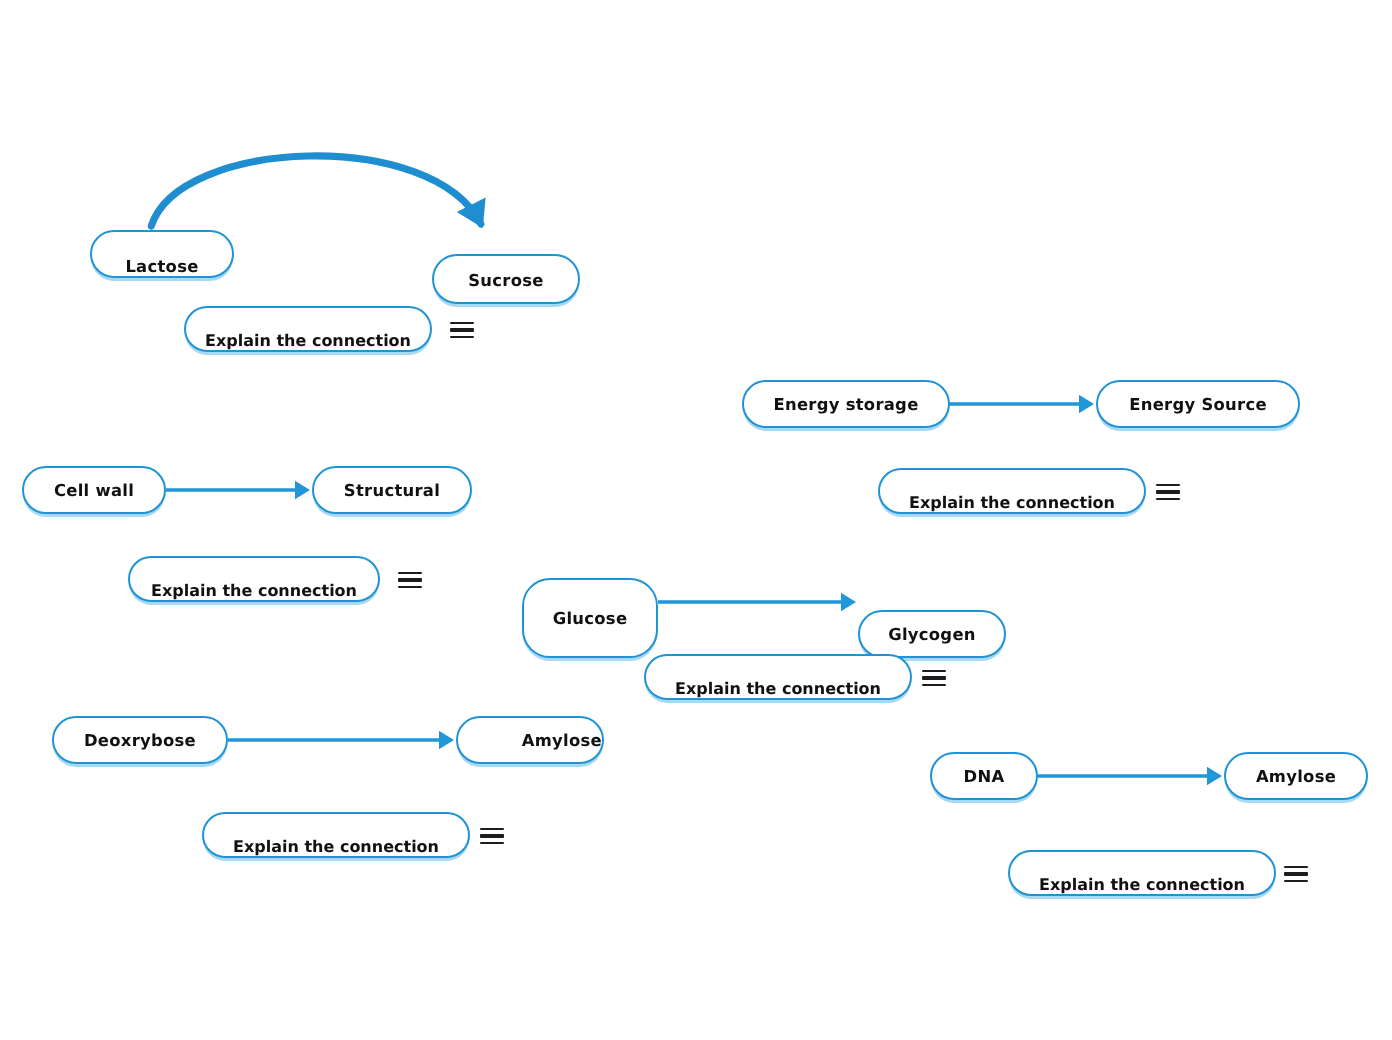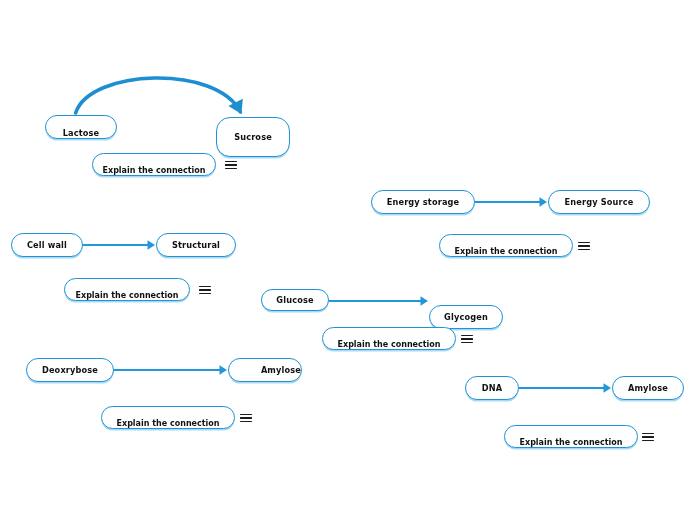--- a/index.html
+++ b/index.html
@@ -104,21 +104,21 @@
       <path d="M227 370 L219.5 365.35 L219.5 374.65 Z" fill="#2196d8"></path>
       <line x1="519" y1="388" x2="605" y2="388" stroke="#2196d8" stroke-width="1.8" stroke-linecap="butt"></line>
       <path d="M611 388 L603.5 383.35 L603.5 392.65 Z" fill="#2196d8"></path>
     </svg>
 
 
   <div id="nodes-layer">
       <div class="node" style="left: 45px; top: 115px; width: 72px; height: 24px; align-items: flex-end;">
         <span>Lactose</span>
       </div>
-      <div class="node" style="left: 216px; top: 117px; width: 74px; height: 40px; align-items: center;">
+      <div class="node" style="left: 216px; top: 127px; width: 74px; height: 25px; align-items: center;">
         <span>Sucrose</span>
       </div>
       <div class="explain" style="left: 92px; top: 153px; width: 124px; height: 23px;">
         <span>Explain the connection</span>
       </div>
       <div class="ham" style="left: 225px; top: 159px;">
         <i></i>
         <i></i>
         <i></i>
       </div>
@@ -143,21 +143,21 @@
         <span>Structural</span>
       </div>
       <div class="explain" style="left: 64px; top: 278px; width: 126px; height: 23px;">
         <span>Explain the connection</span>
       </div>
       <div class="ham" style="left: 199px; top: 284px;">
         <i></i>
         <i></i>
         <i></i>
       </div>
-      <div class="node" style="left: 261px; top: 289px; width: 68px; height: 22px;">
+      <div class="node" style="left: 261px; top: 289px; width: 68px; height: 40px;">
         <span>Glucose</span>
       </div>
       <div class="node" style="left: 429px; top: 305px; width: 74px; height: 24px; align-items: center;">
         <span>Glycogen</span>
       </div>
       <div class="explain" style="left: 322px; top: 327px; width: 134px; height: 23px;">
         <span>Explain the connection</span>
       </div>
       <div class="ham" style="left: 461px; top: 333px;">
         <i></i>

